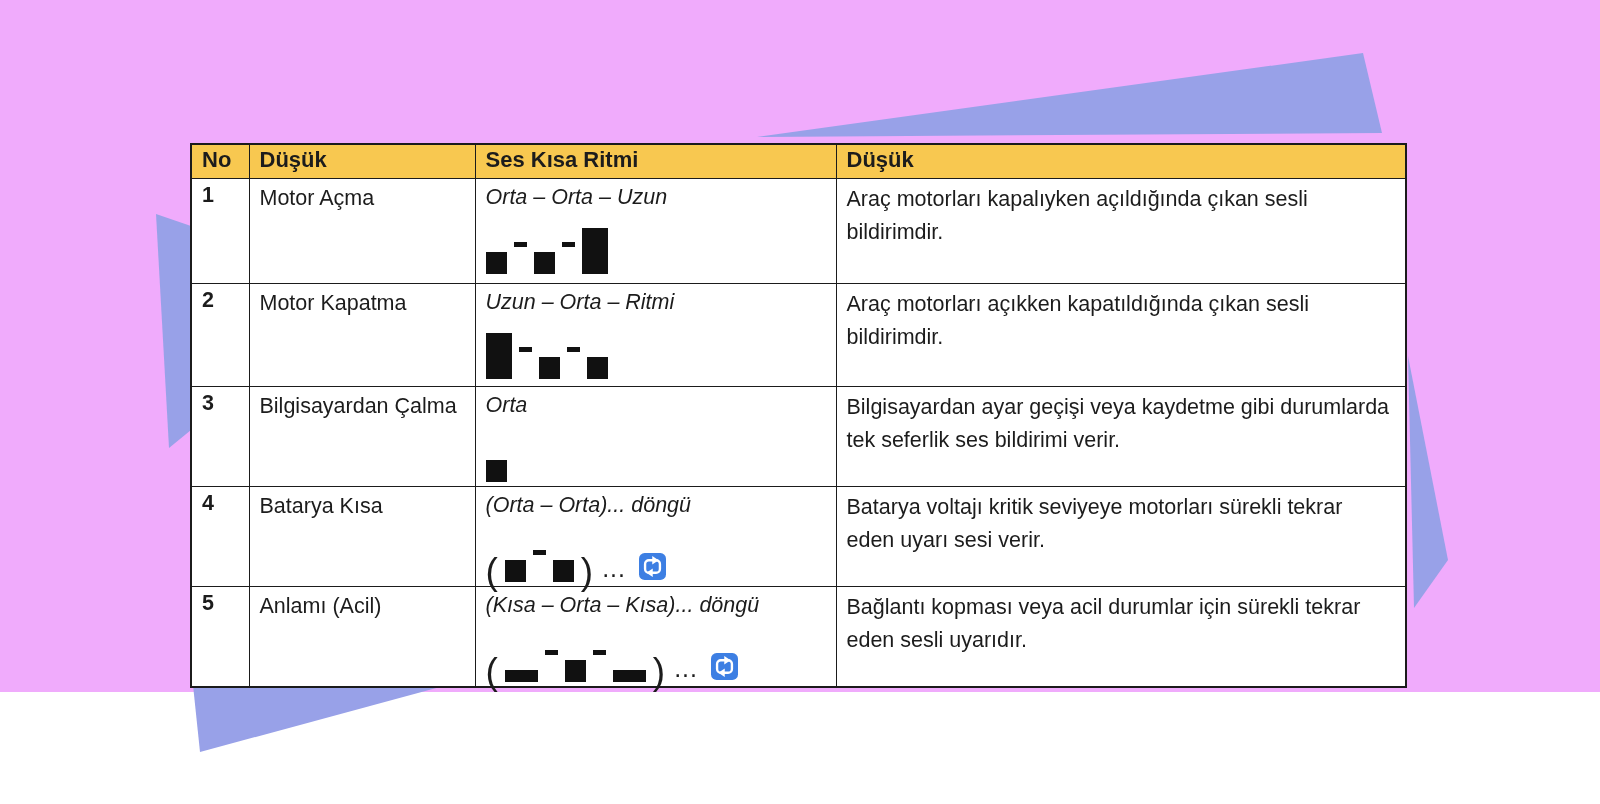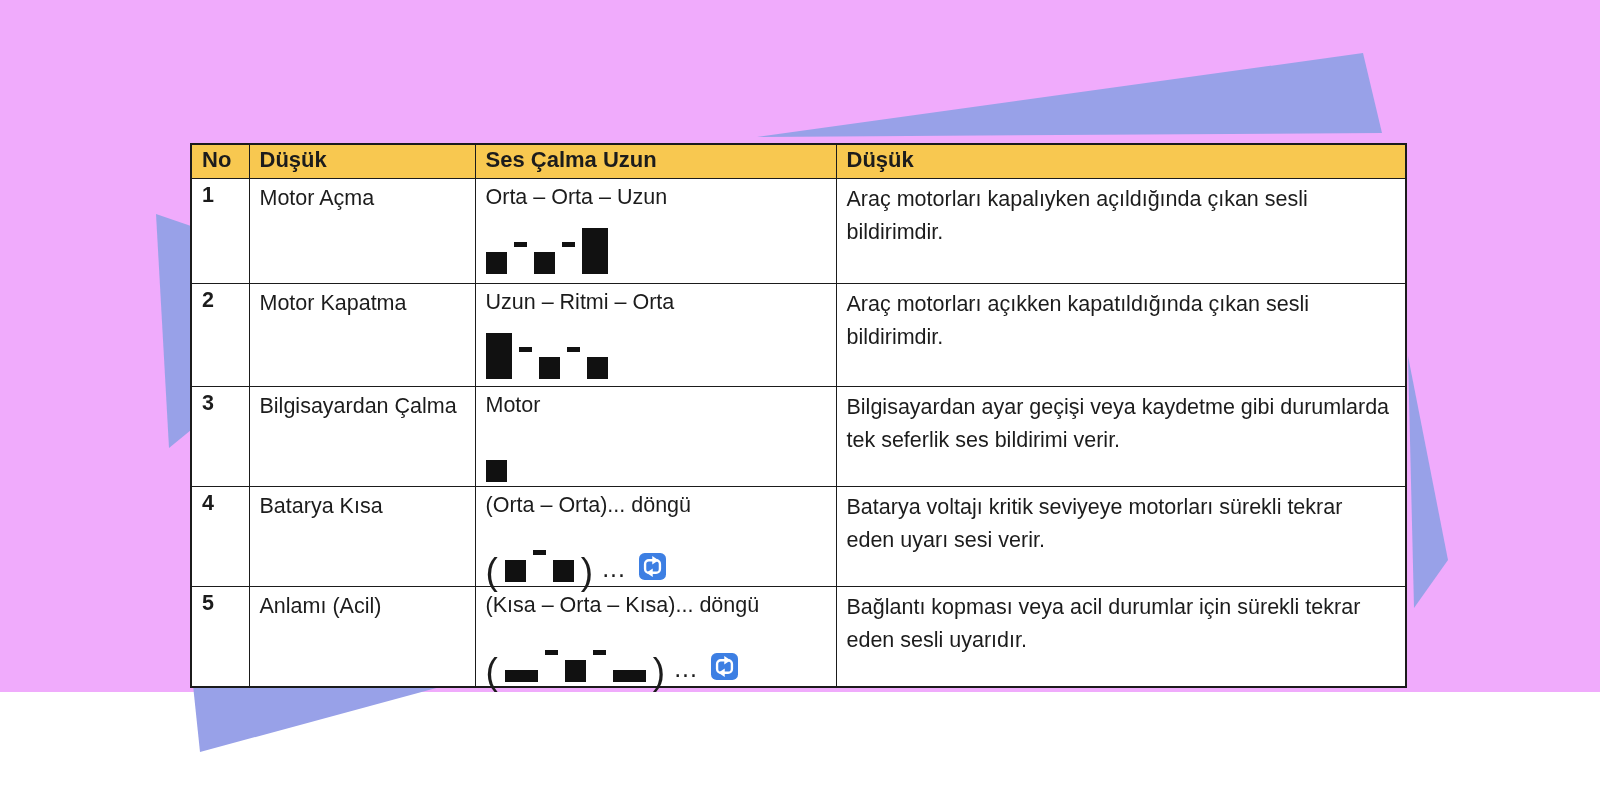--- a/index.html
+++ b/index.html
@@ -36,21 +36,21 @@
   }
   tbody tr:nth-child(1){height:105px;}
   tbody tr:nth-child(2){height:103px;}
   tbody tr:nth-child(3){height:94px;}
   tbody tr:nth-child(4){height:86px;}
   tbody tr:nth-child(5){height:90px;}
   td.c-no{font-weight:700;}
   td.c-anlami{line-height:1.52;}
   td.c-islem{line-height:1.45;}
 
-  .rtxt{line-height:1.35;}
+  .rtxt{line-height:1.35;font-style:italic;}
   .rgl{
     display:flex;align-items:flex-end;gap:7px;
     height:50px;margin-top:12px;
   }
   .blk{display:inline-block;background:#111;}
   .blk.orta{width:21px;height:22px;}
   .blk.uzun{width:26px;height:46px;}
   .blk.kisa{width:33px;height:12px;}
   .dash{display:inline-block;width:13px;height:5px;background:#111;margin-bottom:27px;}
   .sym{display:inline-block;}
@@ -75,21 +75,21 @@
     <colgroup>
       <col style="width:58px">
       <col style="width:226px">
       <col style="width:361px">
       <col style="width:570px">
     </colgroup>
     <thead>
       <tr>
         <th>No</th>
         <th>Düşük</th>
-        <th>Ses Çalma Uzun</th>
+        <th>Ses Kısa Ritmi</th>
         <th>Düşük</th>
       </tr>
     </thead>
     <tbody>
         <tr>
           <td class="c-no">1</td>
           <td class="c-islem">Motor Açma</td>
           <td class="c-ritmi">
             <div class="rtxt">Orta – Orta – Uzun</div>
             <div class="rgl">
@@ -99,36 +99,36 @@
               <span class="dash"></span>
               <span class="blk uzun"></span>
             </div>
           </td>
           <td class="c-anlami">Araç motorları kapalıyken açıldığında çıkan sesli bildirimdir.</td>
         </tr>
         <tr>
           <td class="c-no">2</td>
           <td class="c-islem">Motor Kapatma</td>
           <td class="c-ritmi">
-            <div class="rtxt">Uzun – Ritmi – Orta</div>
+            <div class="rtxt">Uzun – Orta – Ritmi</div>
             <div class="rgl">
               <span class="blk uzun"></span>
               <span class="dash"></span>
               <span class="blk orta"></span>
               <span class="dash"></span>
               <span class="blk orta"></span>
             </div>
           </td>
           <td class="c-anlami">Araç motorları açıkken kapatıldığında çıkan sesli bildirimdir.</td>
         </tr>
         <tr>
           <td class="c-no">3</td>
           <td class="c-islem">Bilgisayardan Çalma</td>
           <td class="c-ritmi">
-            <div class="rtxt">Motor</div>
+            <div class="rtxt">Orta</div>
             <div class="rgl">
               <span class="blk orta"></span>
             </div>
           </td>
           <td class="c-anlami">Bilgisayardan ayar geçişi veya kaydetme gibi durumlarda tek seferlik ses bildirimi verir.</td>
         </tr>
         <tr>
           <td class="c-no">4</td>
           <td class="c-islem">Batarya Kısa</td>
           <td class="c-ritmi">

